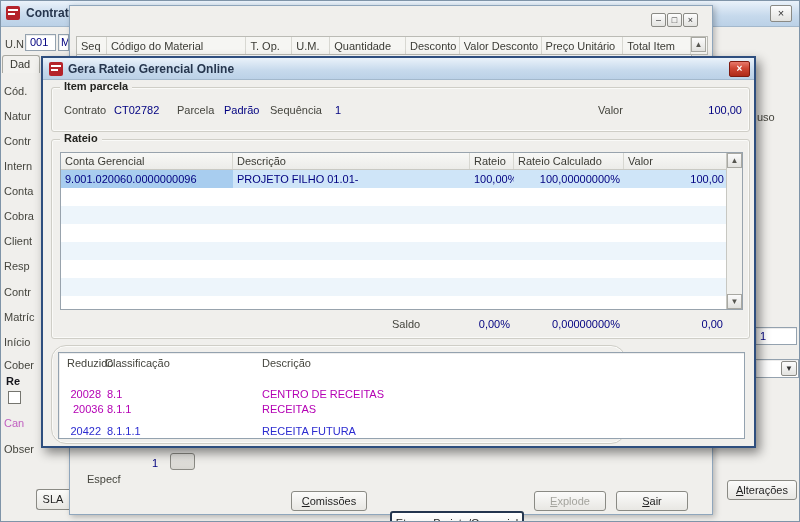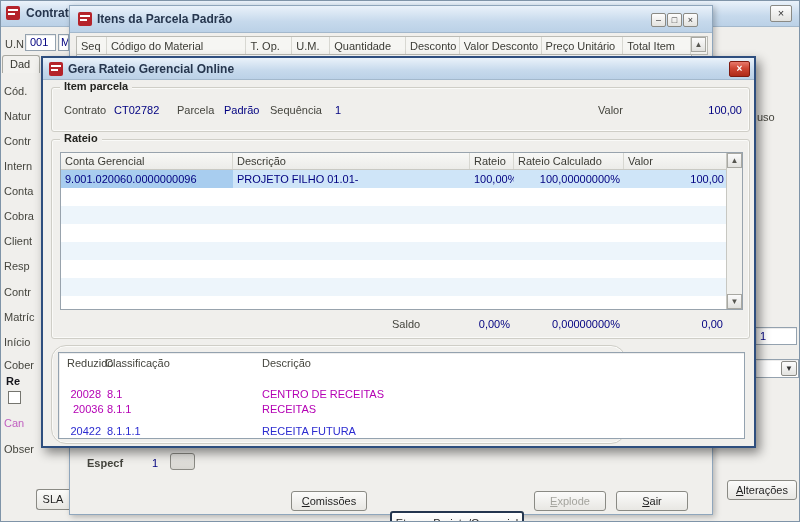--- a/index.html
+++ b/index.html
@@ -87,45 +87,41 @@
   </div>
 
   <div class="abs btn" style="left:726px;top:479px;width:70px;height:20px;">
       <span class="lbl mn">Alterações</span>
     </div>
   <div class="abs btn" style="left:35px;top:488px;width:33px;height:21px;border-right:none;border-radius:3px 0 0 3px;">
       <span class="lbl" style="line-height:19px;">SLA</span>
     </div>
 
   <div class="abs win2" style="left:68px;top:4px;width:644px;height:510px;">
-    <div class="abs titlebar" style="left:0;top:0;width:642px;height:27px;">
-      <div class="logo" style="left:8px;top:6px;"></div>
-      <span class="abs title-text" style="left:27px;top:6px;">Itens da Parcela Padrão</span>
-    </div>
     <div class="abs winbtn" style="left:581px;top:7px;"><span>–</span></div>
     <div class="abs winbtn" style="left:597px;top:7px;"><span>□</span></div>
     <div class="abs winbtn" style="left:613px;top:7px;"><span>×</span></div>
 
     <div class="abs ghdr" style="left:6px;top:30px;width:632px;height:19px;">
       <div style="width:30px;">Seq</div>
       <div style="width:140px;">Código do Material</div>
       <div style="width:46px;">T. Op.</div>
       <div style="width:38px;">U.M.</div>
       <div style="width:76px;">Quantidade</div>
       <div style="width:54px;">Desconto</div>
       <div style="width:82px;">Valor Desconto</div>
       <div style="width:82px;">Preço Unitário</div>
       <div style="width:68px;">Total Item</div>
       <div style="width:16px;padding:1px 0 0 0;border-right:none;position:relative;">
         <div class="sb" style="top:0;left:0;"><span>▲</span></div>
       </div>
     </div>
     <div class="abs" style="left:6px;top:49px;width:616px;height:5px;background:#fff;border-left:1px solid #BBBBB5;border-right:1px solid #BBBBB5;"></div>
 
-    <span class="abs fl" style="left:17px;top:451px;font-weight:bold;">Especf</span>
+    <span class="abs fl" style="left:17px;top:467px;">Especf</span>
     <span class="abs navy" style="left:82px;top:451px;">1</span>
     <div class="abs btn" style="left:100px;top:447px;width:25px;height:17px;background:linear-gradient(#E9E8E4,#D8D7D2);"></div>
 
     <div class="abs btn" style="left:221px;top:485px;width:76px;height:20px;">
         <span class="lbl mn">Comissões</span>
       </div>
     <div class="abs btn default" style="left:320px;top:505px;width:134px;height:24px;">
         <span class="lbl mn" style="line-height:20px;">Etapas Projeto/Gerencial</span>
       </div>
     <div class="abs btn disabled" style="left:464px;top:485px;width:72px;height:20px;">

